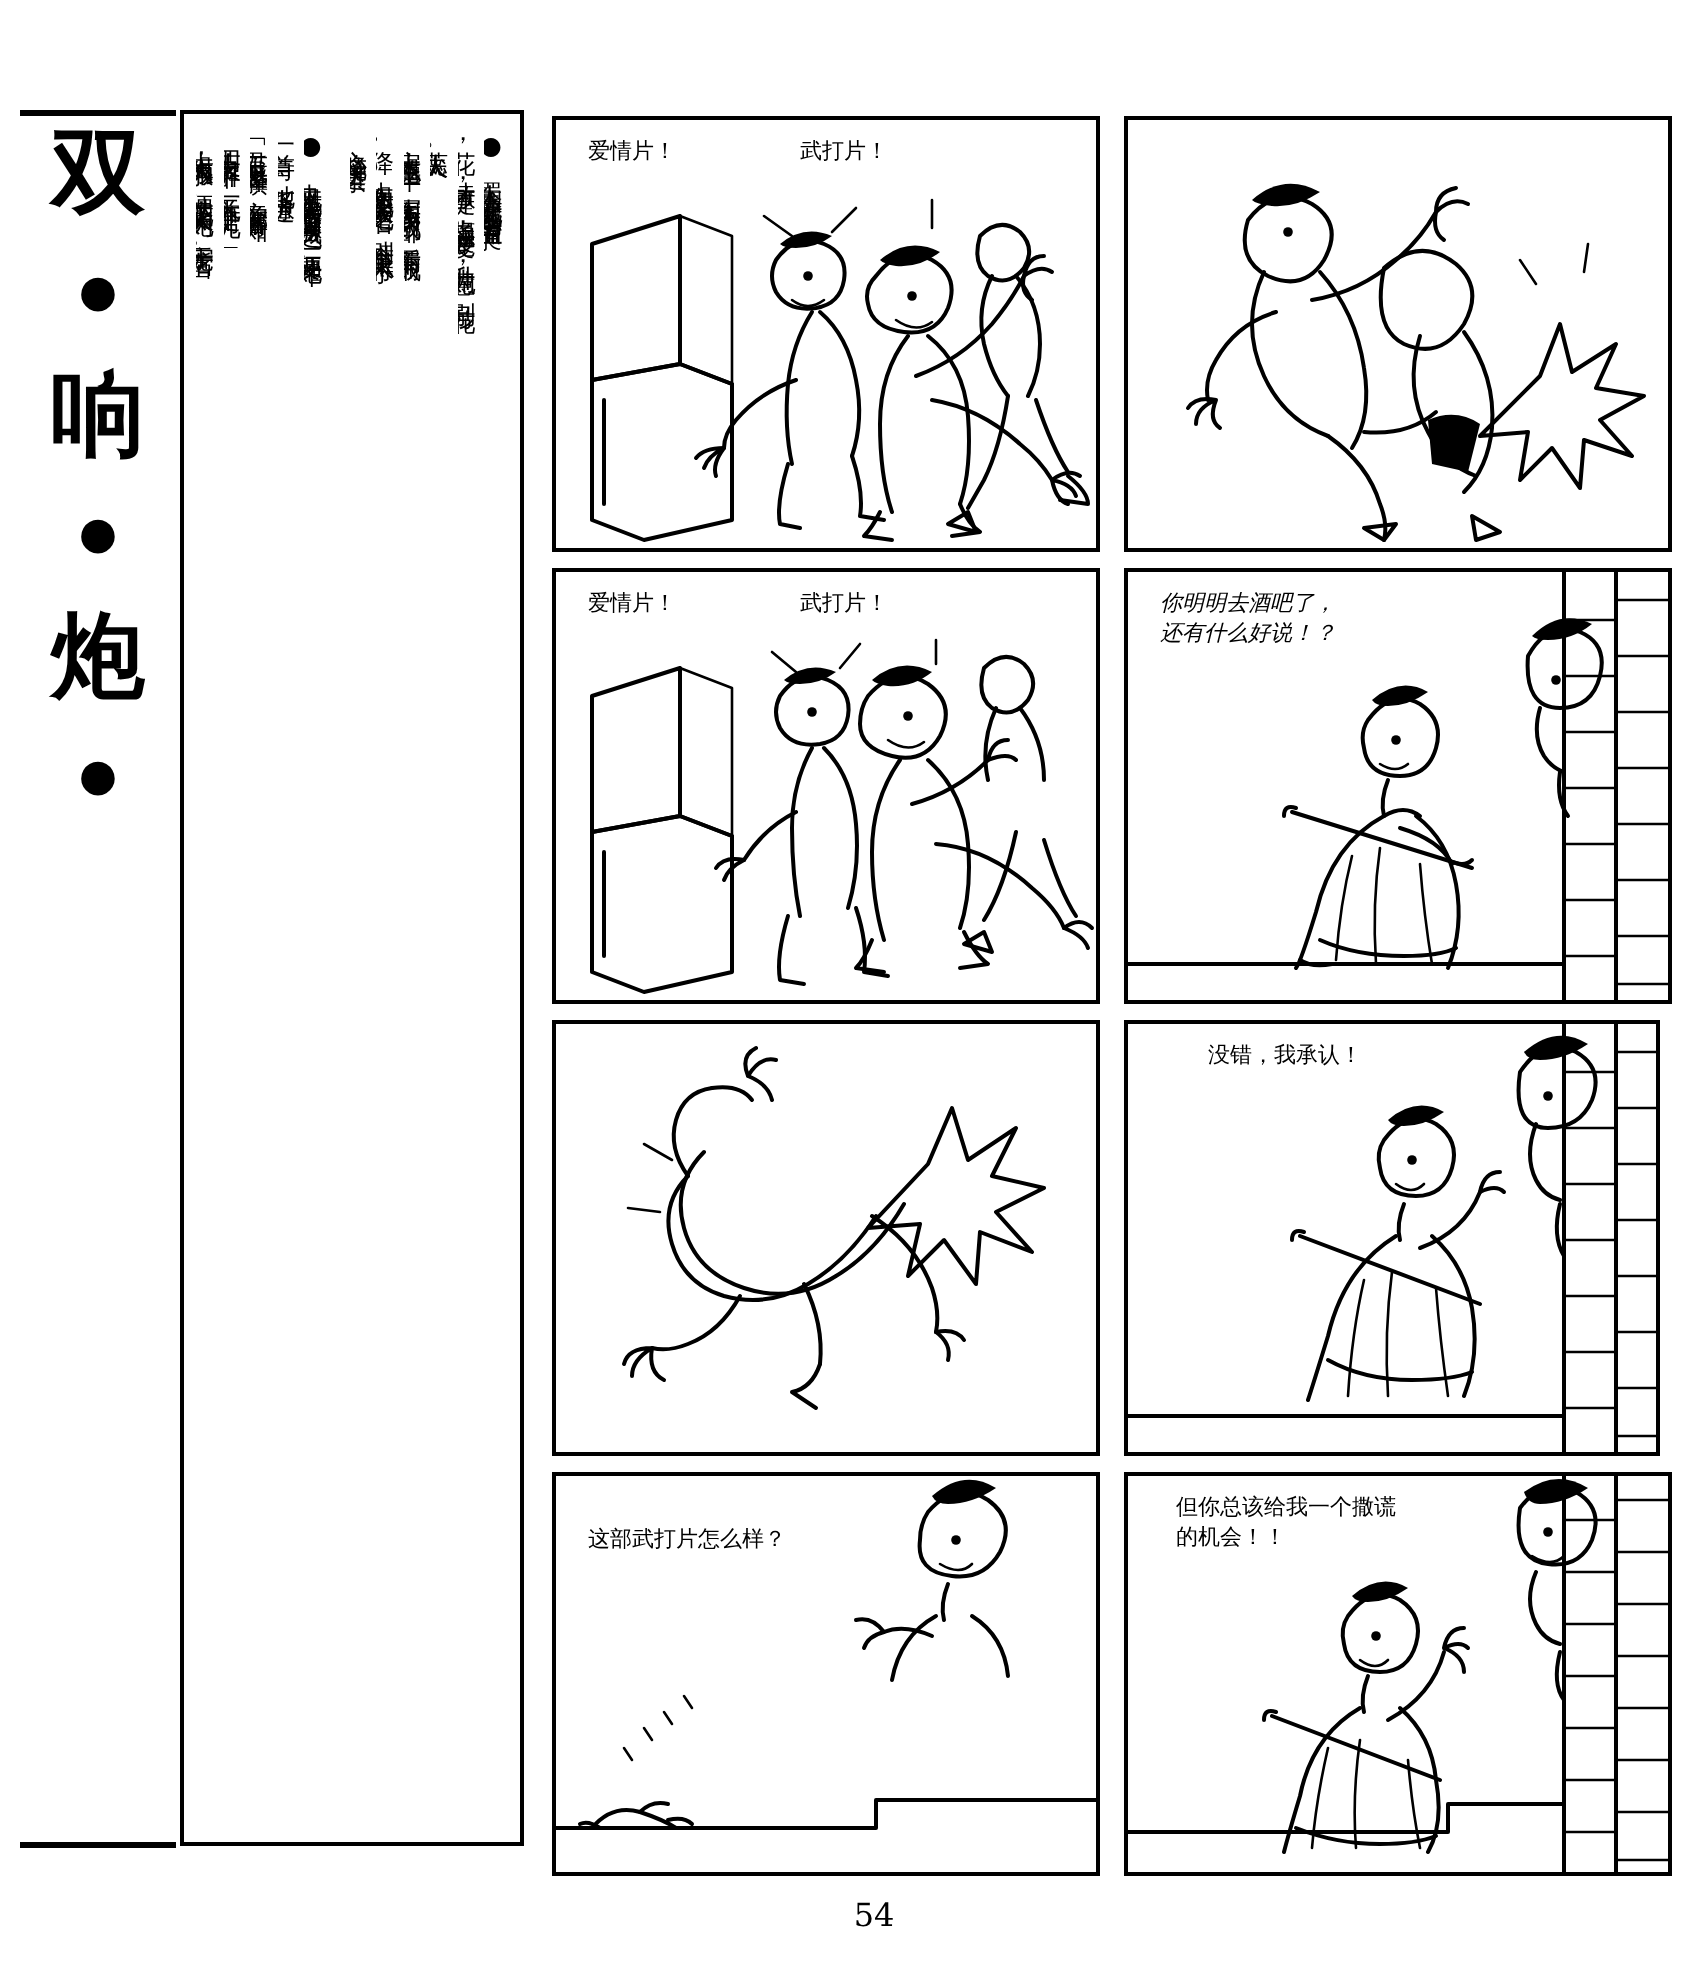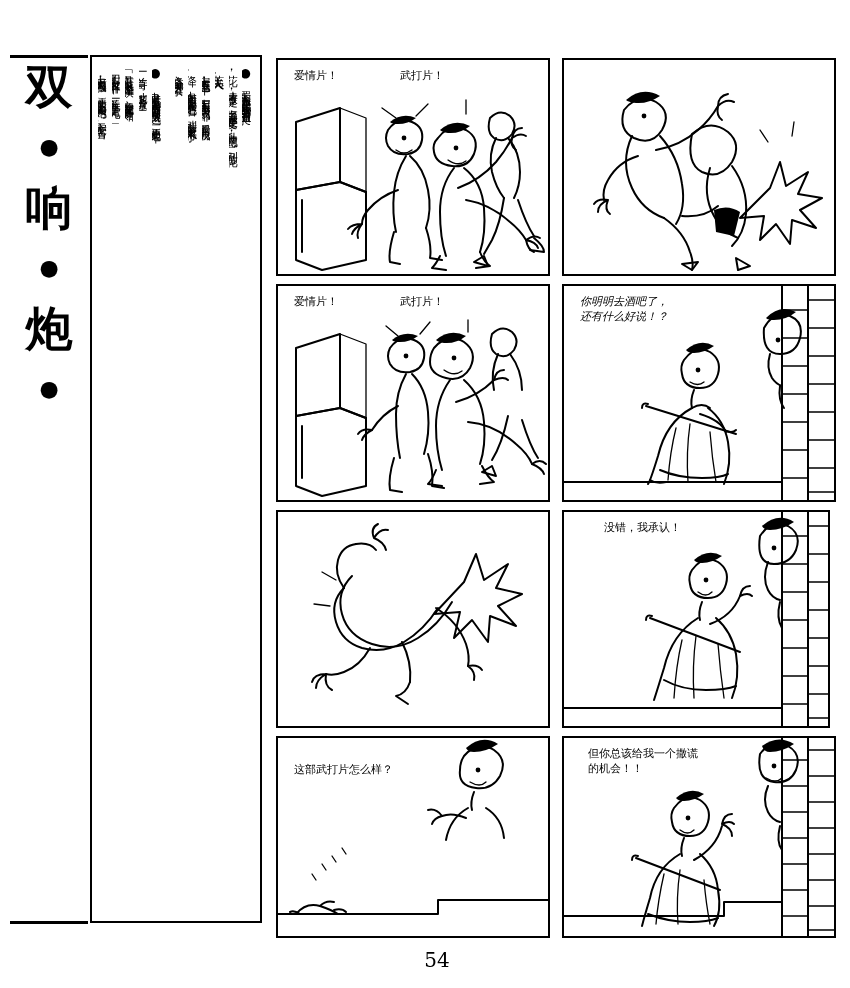--- a/index.html
+++ b/index.html
@@ -133,21 +133,21 @@
   .ink-thin { fill: none; stroke: #000; stroke-width: 1.3; stroke-linecap: round; stroke-linejoin: round; }
   .blk { fill: #000; stroke: none; }
 
   .page-number {
     position: absolute;
     left: 0;
     right: 0;
     top: 948px;
     text-align: center;
     font-family: "DejaVu Serif", serif;
-    font-size: 20px;
+    font-size: 16px;
     padding-left: 24px;
   }
 </style>
 </head>
 <body>
 
 <div class="page">
 
   <div class="left-col">
 

